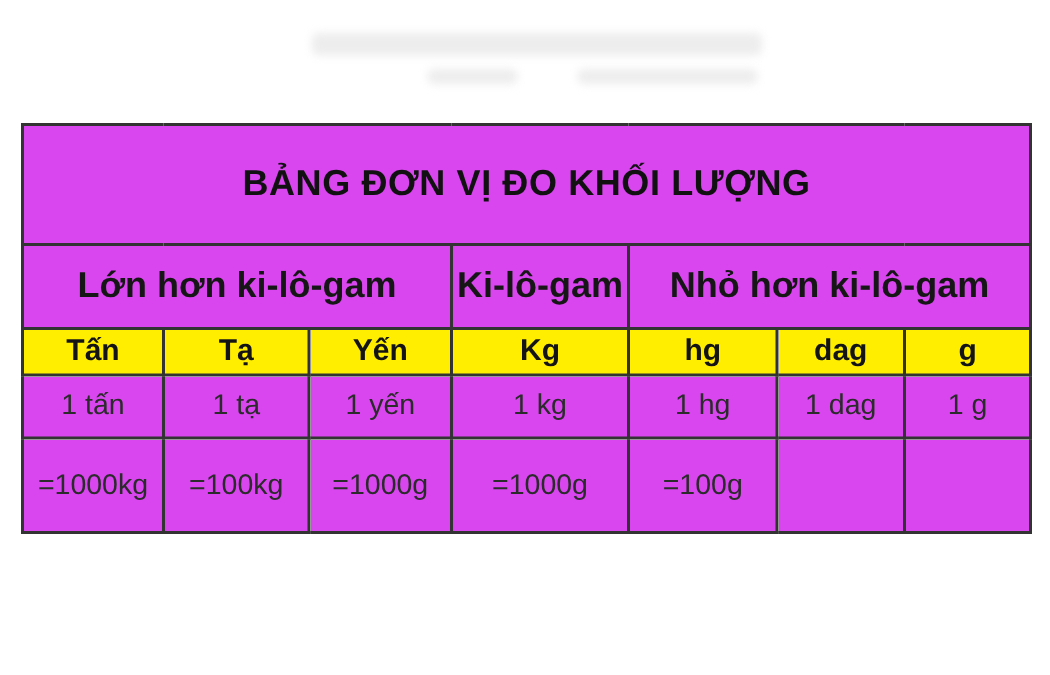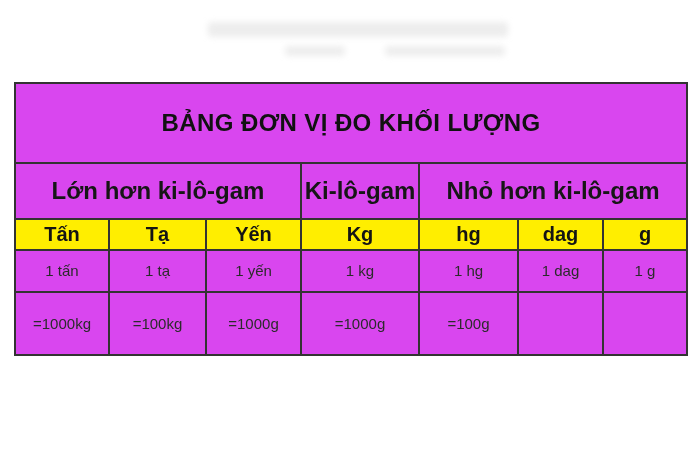--- a/index.html
+++ b/index.html
@@ -38,21 +38,21 @@
   .group-row td {
     height: 56px;
     font-size: 24px; font-weight: 700; color: #161616;
   }
   .unit-row th {
     height: 31px;
     background: var(--unit_row_bg, #ffee00);
     font-size: 20px; font-weight: 700; color: #141414;
   }
   .body-row td {
-    font-size: 15px; font-weight: 400; color: #2b2b2b;
+    font-size: 19px; font-weight: 400; color: #2b2b2b;
     white-space: pre-line; line-height: 1.15;
   }
   .row-ones td   { height: 42px; }
   .row-tens td   { height: 62px; }
   .row-thous td  { height: 63px; text-align: center; }
 </style>
 </head>
 <body>
 
 <div class="watermark">

